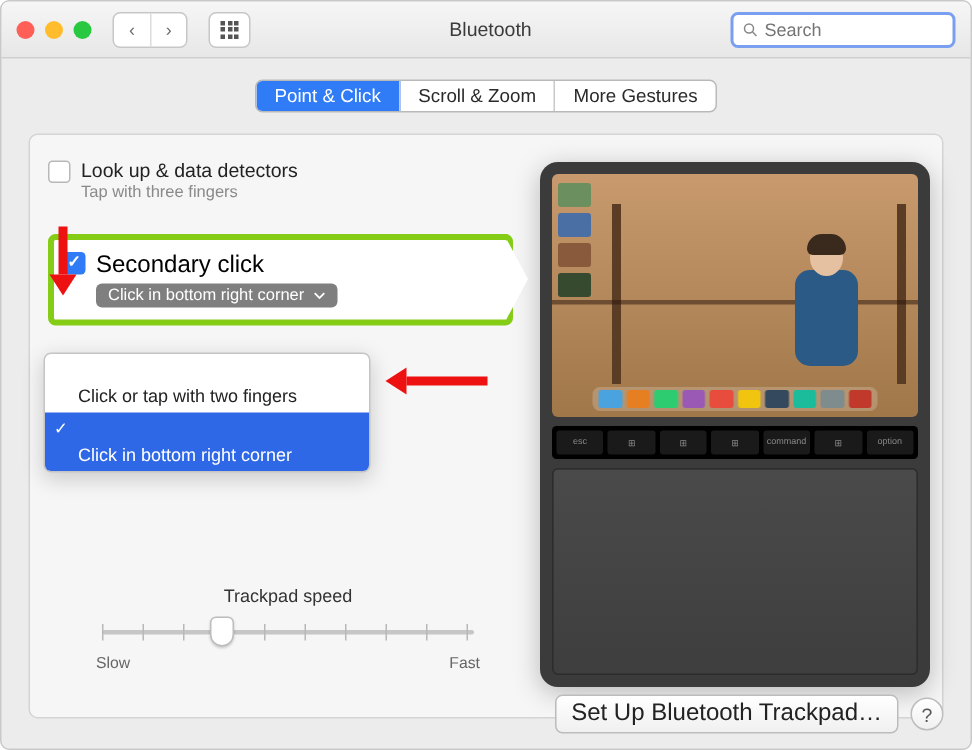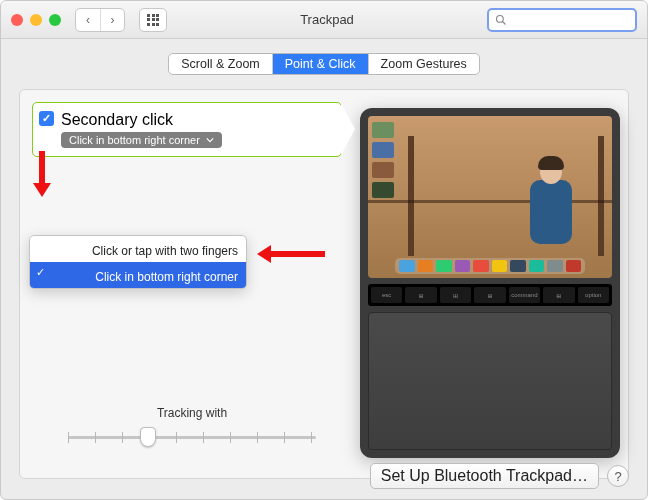--- a/index.html
+++ b/index.html
@@ -29,27 +29,27 @@
   .tab.active { background:#2f7cf6; color:#fff; }
   .panel { margin-top:14px; background:#f6f6f6; border:1px solid #d4d4d4; border-radius:6px; height:390px; position:relative; padding:12px; display:flex; gap:18px;}
   .left { flex:0 0 310px; position:relative; }
   .opt { padding:4px 4px 8px 22px; position:relative;}
   .opt .otitle { font-size:13px; color:#222; }
   .opt .osub { font-size:11px; color:#8a8a8a; margin-top:1px;}
   .chk { position:absolute; left:0; top:5px; width:15px; height:15px; border-radius:3px; }
   .chk.unchecked { background:#fff; border:1px solid #b8b8b8;}
   .chk.checked { background:#2f7cf6; display:flex;align-items:center;justify-content:center;}
   .chk.checked::after { content:"✓"; color:#fff; font-size:11px; font-weight:bold; line-height:1;}
-  .secondary { margin-top:0; background:#fff; border:1px solid #84cc16; border-radius:5px; padding:8px 8px 8px 28px; position:relative;}
+  .secondary { margin-top:14px; background:#fff; border:4px solid #84cc16; border-radius:5px; padding:8px 8px 8px 28px; position:relative;}
   .secondary::after{ content:""; position:absolute; right:-14px; top:0; width:0;height:0; border-top:26px solid transparent; border-bottom:26px solid transparent; border-left:14px solid #fff; }
   .secondary .chk { left:6px; top:8px;}
   .selbtn { display:inline-flex; align-items:center; gap:6px; background:#7f7f7f; color:#fff; font-size:11px; padding:2px 8px; border-radius:4px; margin-top:3px;}
   .selbtn svg{width:8px;height:8px;}
   .dropdown { position:absolute; left:28px; top:196px; width:218px; background:#fff; border:1px solid #c4c4c4; border-radius:5px; box-shadow:0 4px 14px rgba(0,0,0,.18); overflow:hidden; z-index:5;}
-  .dditem { font-size:12px; padding:8px 8px 4px 22px; position:relative; color:#222;text-align:right;}
+  .dditem { font-size:12px; padding:21px 8px 4px 22px; position:relative; color:#222;}
   .dditem.sel { background:#2f68e6; color:#fff;}
   .dditem .chkmark { position:absolute; left:6px; top:4px; font-size:11px;}
   
   .arrow { position:absolute; display:flex; align-items:center; }
   .arrow .shaft { background:#e11; height:6px; }
   .arrow .head { width:0;height:0; }
   .arrow.down { flex-direction:column; }
   .arrow.down .shaft{ width:6px; }
   .arrow.down .head{ border-left:9px solid transparent;border-right:9px solid transparent;border-top:14px solid #e11;}
   .arrow.left .head { border-top:9px solid transparent;border-bottom:9px solid transparent;border-right:14px solid #e11;}
@@ -110,69 +110,79 @@
           <span></span>
           <span></span>
           <span></span>
           <span></span>
           <span></span>
           <span></span>
           <span></span>
           <span></span>
         </div>
     </div>
-    <div class="title">Trackpad</div>
+    <div class="title">Bluetooth</div>
     <div class="searchwrap">
       <svg viewBox="0 0 16 16">
           <circle cx="6.5" cy="6.5" r="4.5" fill="none" stroke="#888" stroke-width="1.5"></circle>
           <line x1="10" y1="10" x2="14" y2="14" stroke="#888" stroke-width="1.5"></line>
         </svg>
+      <input placeholder="Search" style="">
     </div>
   </div>
 
   <div class="content">
 
     <div class="tabs">
       <div class="tabbar">
+        <div class="tab active">Point &amp; Click</div>
         <div class="tab">Scroll &amp; Zoom</div>
-        <div class="tab active">Point &amp; Click</div>
-        <div class="tab">Zoom Gestures</div>
+        <div class="tab">More Gestures</div>
       </div>
     </div>
 
     <div class="panel">
       <div class="left">
 
+        <div class="opt">
+          <div class="chk unchecked"></div>
+          <div class="otitle">Look up &amp; data detectors</div>
+          <div class="osub">Tap with three fingers</div>
+        </div>
 
         <div class="secondary">
           <div class="chk checked"></div>
           <div class="otitle">Secondary click</div>
           <div class="selbtn">
             <span>Click in bottom right corner</span>
             <svg viewBox="0 0 10 10">
                 <path d="M1 3 L5 7 L9 3" stroke="#fff" stroke-width="1.5" fill="none"></path>
               </svg>
           </div>
         </div>
 
         <div class="track">
-          <div class="lab">Tracking with</div>
+          <div class="lab">Trackpad speed</div>
           <div class="slider">
             <div class="sline"></div>
             <div class="tick" style="left:6px"></div>
               <div class="tick" style="left:33px"></div>
               <div class="tick" style="left:60px"></div>
               <div class="tick" style="left:87px"></div>
               <div class="tick" style="left:114px"></div>
               <div class="tick" style="left:141px"></div>
               <div class="tick" style="left:168px"></div>
               <div class="tick" style="left:195px"></div>
               <div class="tick" style="left:222px"></div>
               <div class="tick" style="left:249px"></div>
             <div class="knob" style="left:78px"></div>
+          </div>
+          <div class="ends">
+            <span>Slow</span>
+            <span>Fast</span>
           </div>
         </div>
       </div>
 
       <div class="right">
         <div class="device">
           <div class="screen">
             <div class="thumbs">
               <div style="background:#6b8f5e"></div>
                 <div style="background:#4a6fa5"></div>

